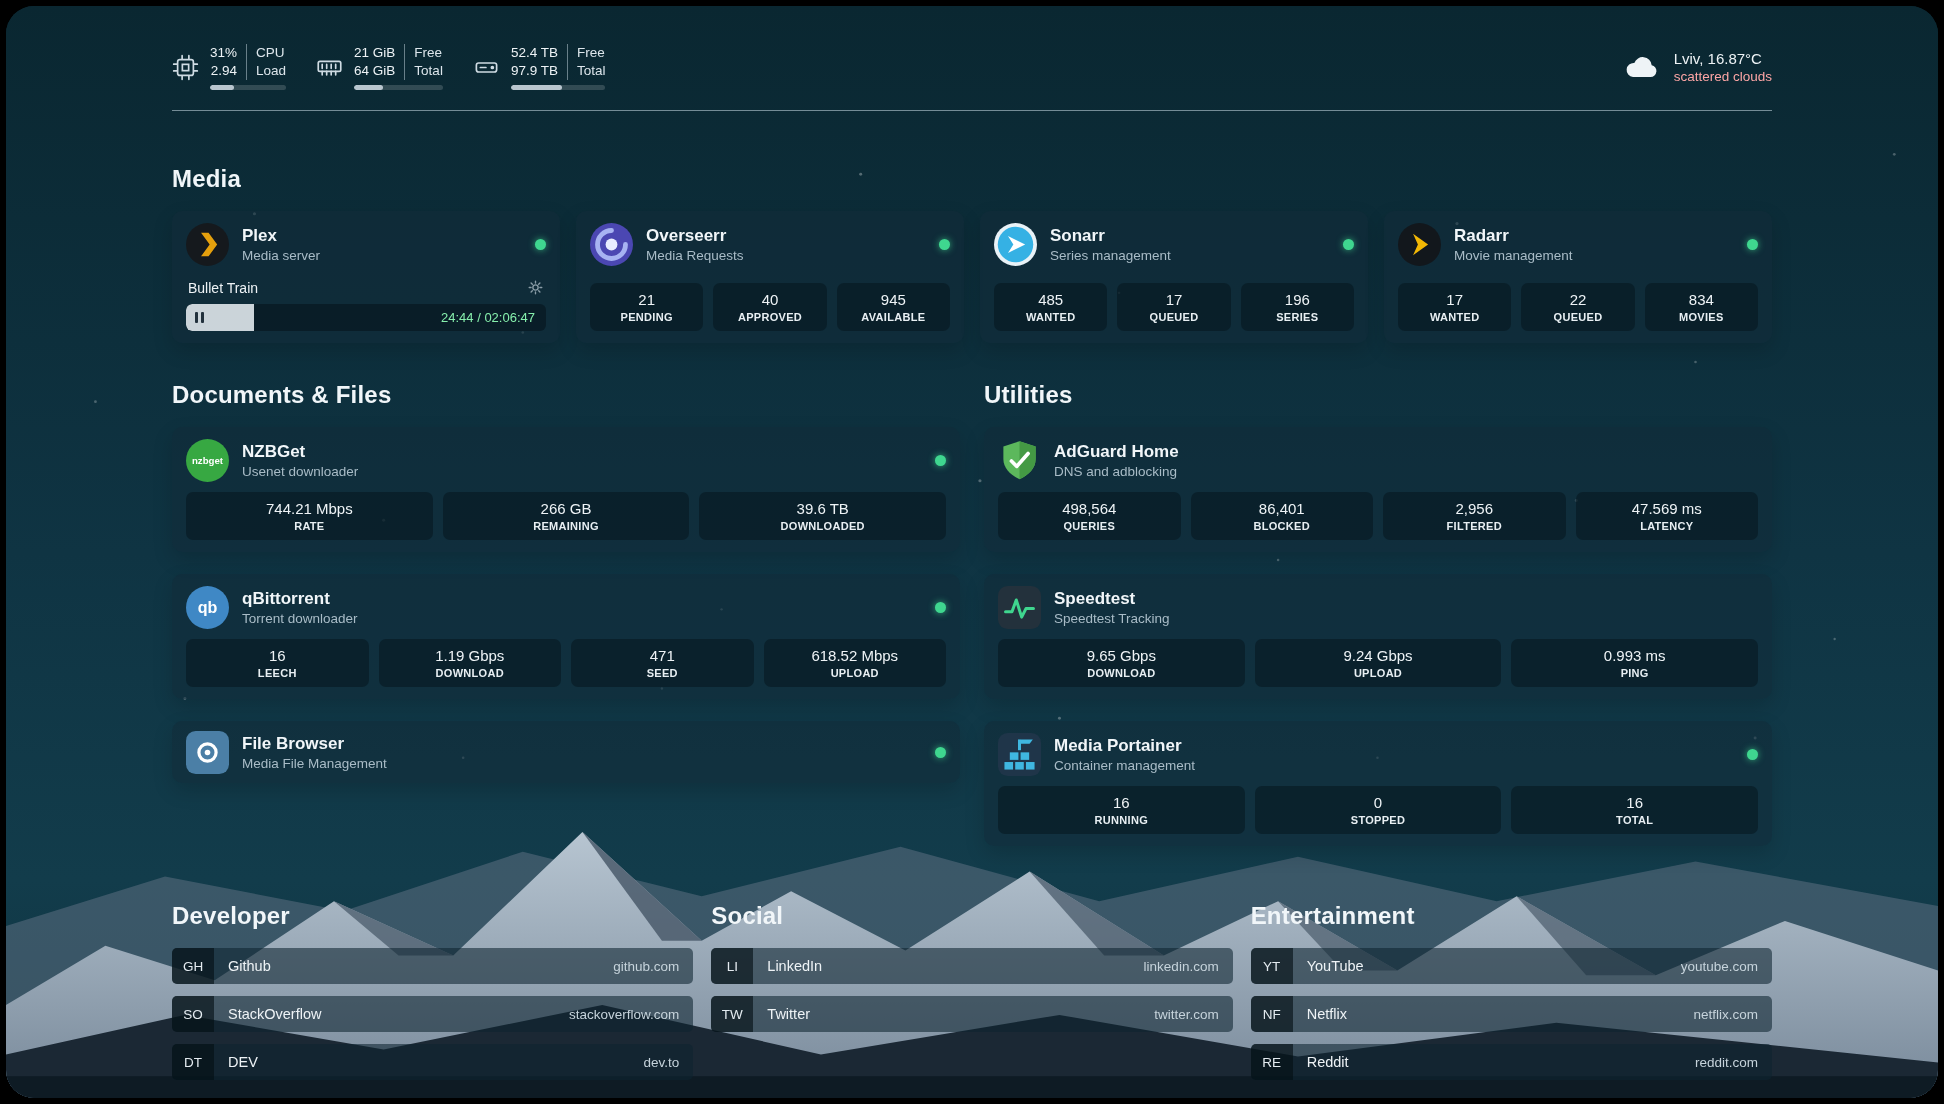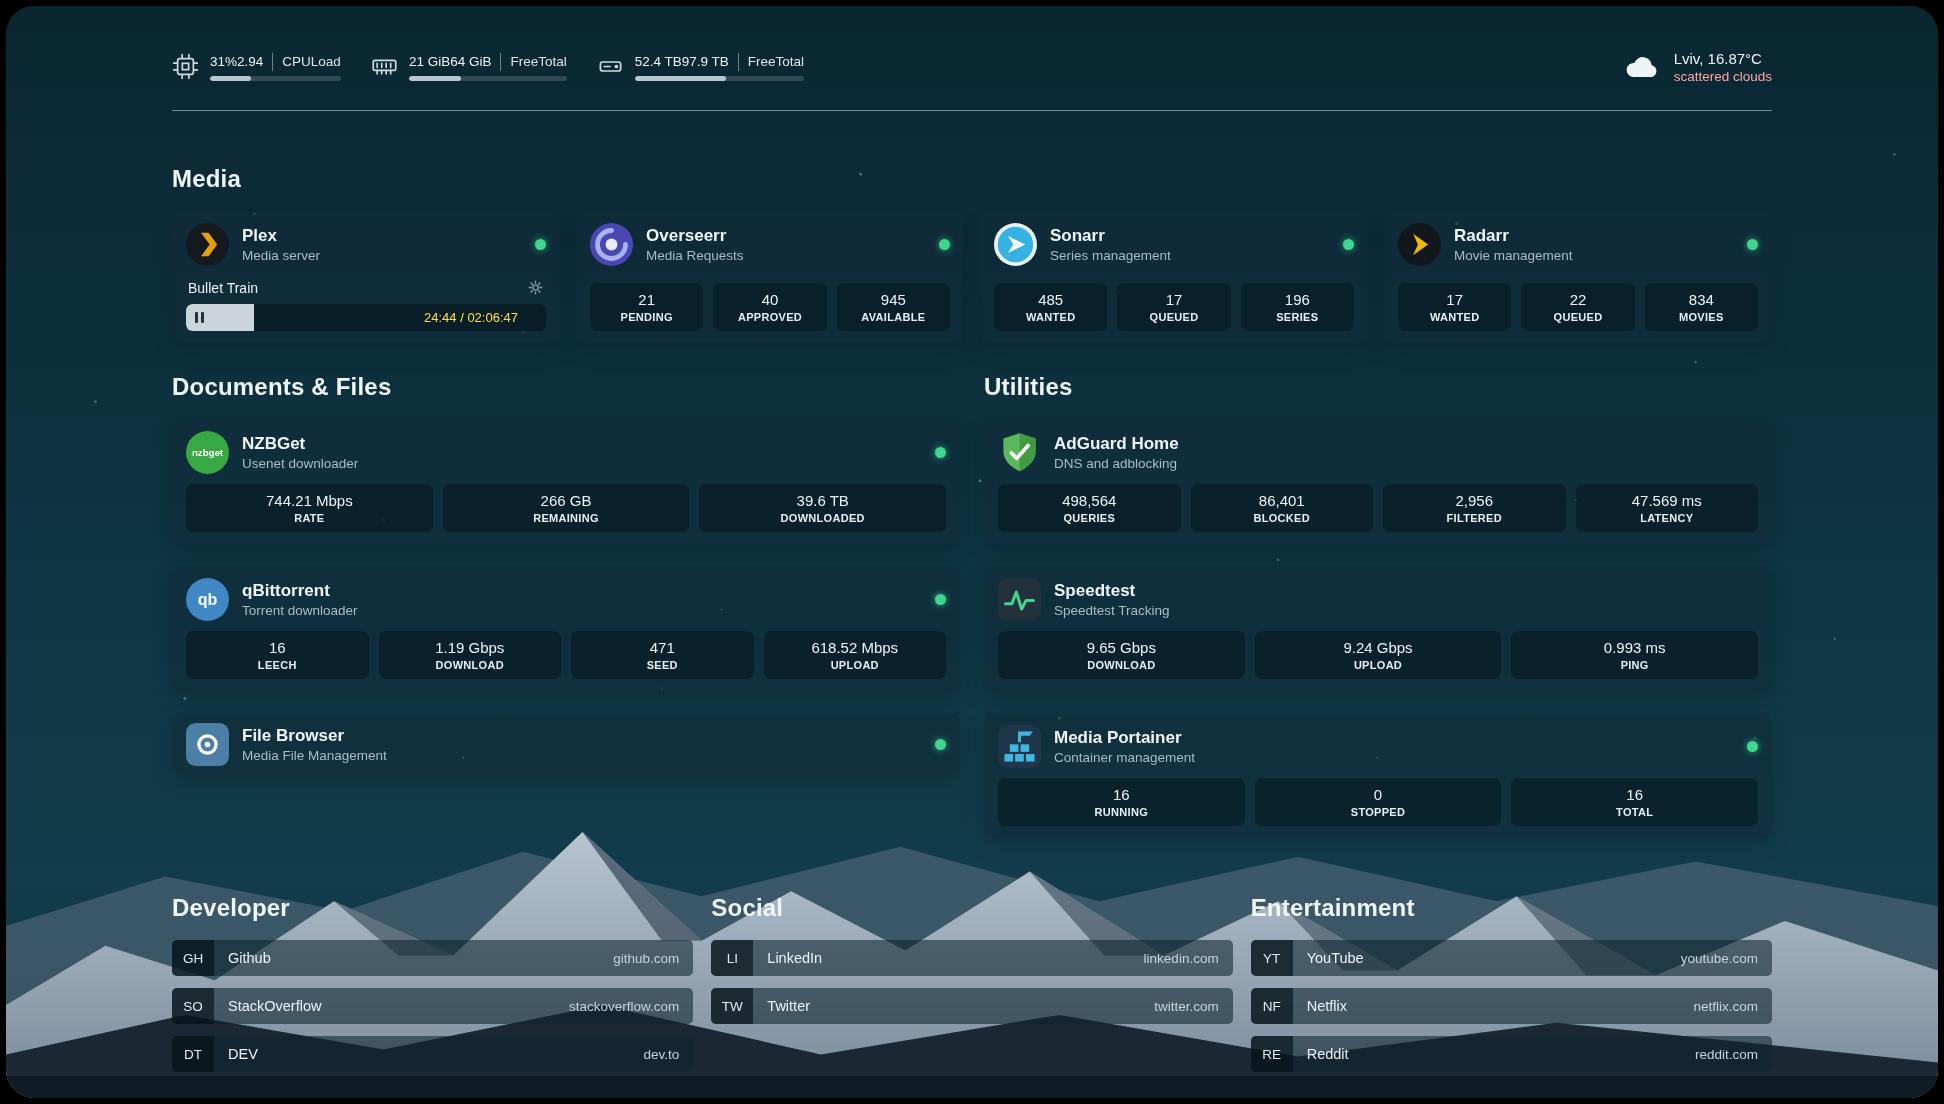--- a/index.html
+++ b/index.html
@@ -8,21 +8,21 @@
   .page { position:absolute; inset:6px; border-radius:28px; overflow:hidden; background:#0b2833; }
   .bg { position:absolute; inset:0; width:100%; height:100%; display:block; }
   .content { position:relative; z-index:2; padding:34px 166px 0; height:100%; }
 
   
   .topbar { display:flex; align-items:center; gap:30px; height:54px; }
   .metrics { display:flex; gap:30px; }
   .metric { display:flex; align-items:center; gap:11px; }
   .micon svg { width:27px; height:27px; display:block; }
   .mrow { display:flex; }
-  .mcol { display:flex; font-size:13.5px; color:#eef3f6; line-height:1.3; }
+  .mcol { display:flex; flex-direction:column; font-size:13.5px; color:#eef3f6; line-height:1.3; }
   .mcol.vals { align-items:flex-end; padding-right:9px; }
   .mcol.labs { padding-left:9px; border-left:1px solid rgba(220,235,243,0.45); color:#dde6ec; }
   .mbar { margin-top:5px; height:5px; border-radius:3px; background:rgba(255,255,255,0.16); overflow:hidden; }
   .mfill { height:100%; border-radius:3px; background:#b9c6cf; }
 
   .search { flex:1; max-width:992px; display:flex; align-items:center; height:40px;
             background:rgba(9,28,38,0.55); border:1px solid rgba(165,190,202,0.5);
             border-radius:6px; padding:0 5px 0 14px; }
   .search input { flex:1; background:transparent; border:none; outline:none;
                   color:#eef3f6; font-size:15px; font-family:"Liberation Sans", sans-serif; }
@@ -70,24 +70,24 @@
   
   .player-top { display:flex; align-items:center; justify-content:space-between;
                 font-size:14px; color:#eef3f6; padding:0 2px; }
   .gear svg { width:17px; height:17px; display:block; opacity:0.85; }
   .pbar { margin-top:8px; position:relative; height:27px; border-radius:6px;
           background:rgba(6,21,29,0.62); overflow:hidden; display:flex; align-items:center; }
   .pfill { position:absolute; left:0; top:0; bottom:0; background:rgba(230,238,243,0.88);
            border-radius:6px 0 0 6px; }
   .pause { position:relative; z-index:1; margin-left:9px; display:flex; gap:3px; cursor:pointer; }
   .pause i { display:block; width:3px; height:11px; background:#22313c; border-radius:1px; }
-  .ptime { position:relative; z-index:1; margin-left:auto; padding-right:28px;
-           font-size:13px; color:#fde047; }
-
-  .two-col { margin-top:30px; display:grid; grid-template-columns:1fr 1fr; gap:24px; align-items:start; }
+  .ptime { position:relative; z-index:1; margin-left:auto; padding-right:11px;
+           font-size:13px; color:#86efac; }
+
+  .two-col { margin-top:38px; display:grid; grid-template-columns:1fr 1fr; gap:24px; align-items:start; }
   .stack { display:flex; flex-direction:column; gap:22px; }
 
   
   .bookmarks { margin-top:56px; display:grid; grid-template-columns:1fr 1fr 1fr; gap:18px; }
   .bm-list { display:flex; flex-direction:column; gap:12px; }
   .bm-row { display:flex; align-items:center; height:36px; background:rgba(14,37,48,0.58);
             border-radius:5px; overflow:hidden; cursor:pointer; }
   .babbr { width:42px; height:100%; background:rgba(4,14,20,0.62); display:flex;
            align-items:center; justify-content:center; font-size:13.5px; color:#e4ebf0; }
   .bname { padding-left:14px; font-size:14.5px; color:#eef3f6; }

